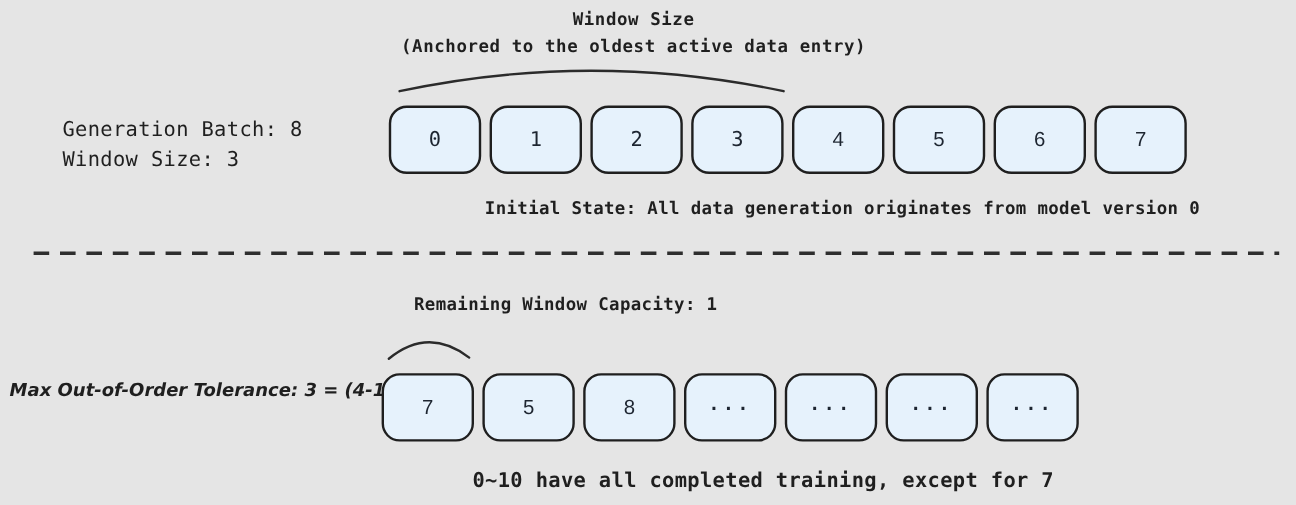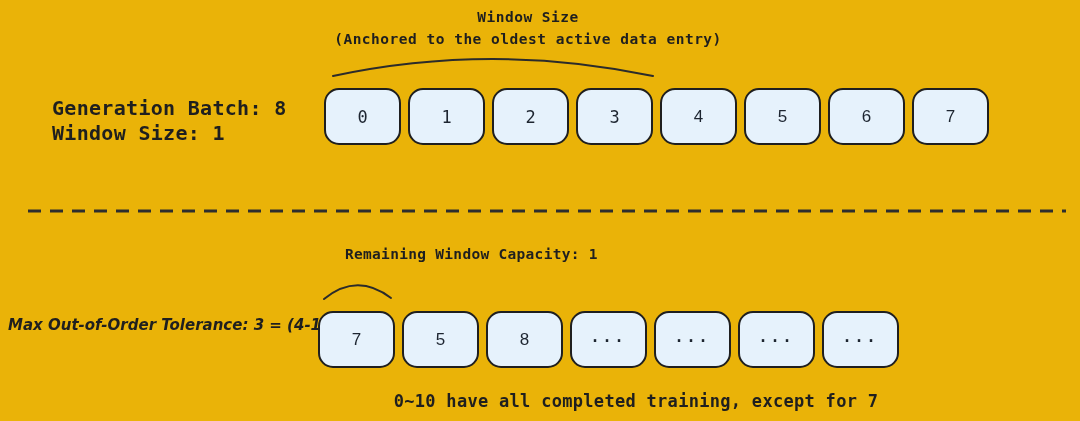--- a/index.html
+++ b/index.html
@@ -1,20 +1,20 @@
 <!DOCTYPE html>
 <html style="--box-fill: #e6f2fc; --box-border: #1f1f1f; --ink: #1f1f1f;"><head>
 <meta charset="utf-8">
 <style>
   html, body { margin: 0; padding: 0; background: #ffffff; }
   .canvas {
     position: relative;
     width: 1080px;
     height: 421px;
-    background: #eab308;
+    background: #e5e5e5;
     font-family: "DejaVu Sans Mono", monospace;
     color: var(--ink, #1f1f1f);
     overflow: hidden;
   }
   svg.overlay {
     position: absolute;
     left: 0; top: 0;
     width: 1080px; height: 421px;
     pointer-events: none;
   }
@@ -23,22 +23,22 @@
     left: 178px; top: 6px; width: 700px;
     text-align: center;
     font-size: 14.5px;
     font-weight: 700;
     line-height: 22px;
     letter-spacing: 0.5px;
   }
   .side-note-top {
     position: absolute;
     left: 52px; top: 96px;
-    font-size: 20px;
-    font-weight: 700;
+    font-size: 17px;
+    font-weight: 400;
     line-height: 25px;
     letter-spacing: 0.3px;
     white-space: nowrap;
   }
   .row {
     position: absolute;
     display: flex;
     gap: 7px;
   }
   .row.top-row { left: 324px; top: 88px; }
@@ -105,34 +105,35 @@
     <line x1="28" y1="211" x2="1066" y2="211" stroke="#2e2e2e" stroke-width="2.8" stroke-dasharray="13 9"></line>
   </svg>
 
   <div class="brace-title">
     <div>Window Size</div>
     <div>(Anchored to the oldest active data entry)</div>
   </div>
 
   <div class="side-note-top">
     <div>Generation Batch: 8</div>
-    <div>Window Size: 1</div>
+    <div>Window Size: 3</div>
   </div>
 
   <div class="row top-row">
     <div class="box num-mono">0</div>
     <div class="box num-mono">1</div>
     <div class="box num-mono">2</div>
     <div class="box num-mono">3</div>
     <div class="box num-sans">4</div>
     <div class="box num-sans">5</div>
     <div class="box num-sans">6</div>
     <div class="box num-sans">7</div>
   </div>
 
+  <div class="caption-top">Initial State: All data generation originates from model version 0</div>
 
   <div class="remaining-label">Remaining Window Capacity: 1</div>
 
   <div class="side-note-bottom">
     <div>Max Out-of-Order Tolerance: 3 = (4-1)</div>
   </div>
 
   <div class="row bottom-row">
     <div class="box num-sans">7</div>
     <div class="box num-sans">5</div>

